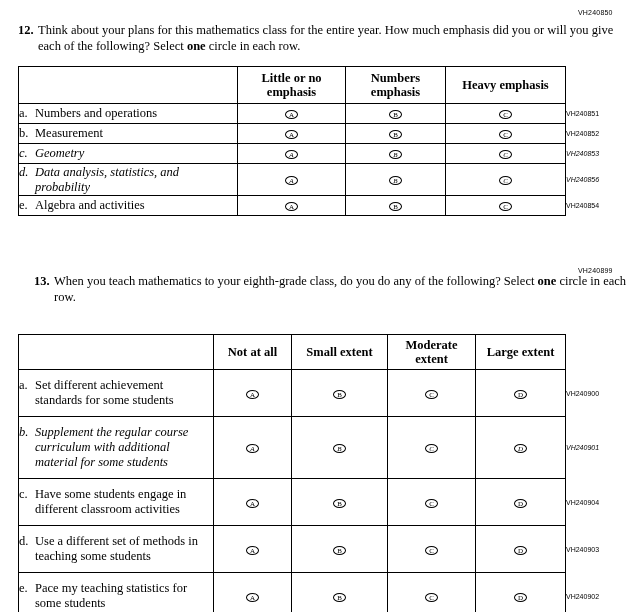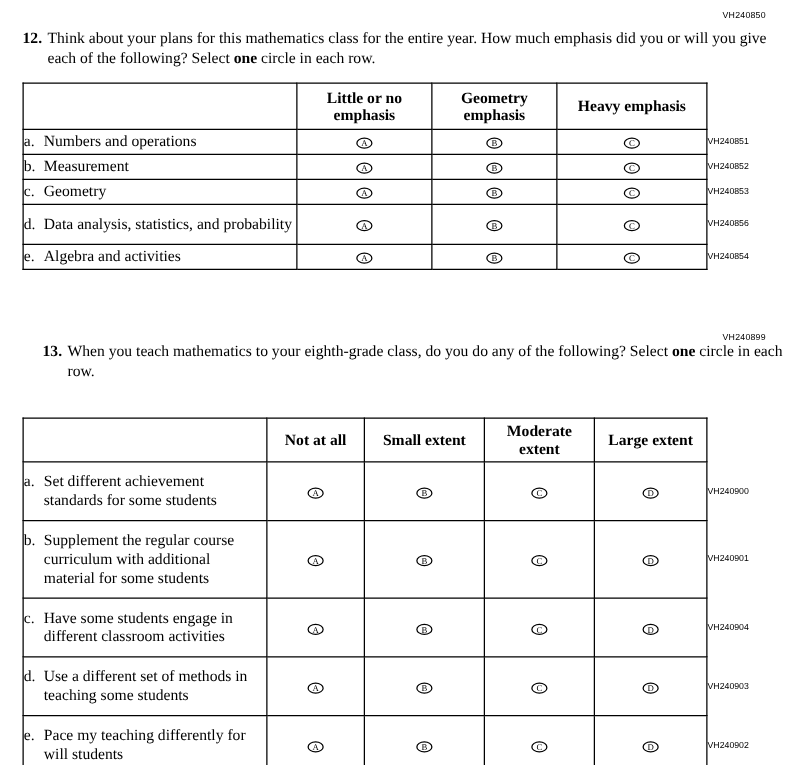--- a/index.html
+++ b/index.html
@@ -124,48 +124,48 @@
       <col style="width:219px;">
       <col style="width:108px;">
       <col style="width:100px;">
       <col style="width:120px;">
       <col style="width:49px;">
     </colgroup>
     <thead>
       <tr>
         <th class="hdr" style="height:36px;"></th>
         <th class="hdr">Little or no emphasis</th>
-        <th class="hdr">Geometry emphasis</th>
+        <th class="hdr">Numbers emphasis</th>
         <th class="hdr">Heavy emphasis</th>
         <th class="codecell nobord"></th>
       </tr>
     </thead>
     <tbody>
       <tr style="height:20px;">
         <td class="rowlabel"><span class="letter">a.</span><span class="lbl">Numbers and operations</span></td>
         <td class="bubblecell"><span class="bubble">A</span></td>
         <td class="bubblecell"><span class="bubble">B</span></td>
         <td class="bubblecell"><span class="bubble">C</span></td>
         <td class="codecell">VH240851</td>
       </tr>
       <tr style="height:20px;">
         <td class="rowlabel"><span class="letter">b.</span><span class="lbl">Measurement</span></td>
         <td class="bubblecell"><span class="bubble">A</span></td>
         <td class="bubblecell"><span class="bubble">B</span></td>
         <td class="bubblecell"><span class="bubble">C</span></td>
         <td class="codecell">VH240852</td>
       </tr>
-      <tr style="height:20px;">
+      <tr style="height:20px;font-style:italic;">
         <td class="rowlabel"><span class="letter">c.</span><span class="lbl">Geometry</span></td>
         <td class="bubblecell"><span class="bubble">A</span></td>
         <td class="bubblecell"><span class="bubble">B</span></td>
         <td class="bubblecell"><span class="bubble">C</span></td>
         <td class="codecell">VH240853</td>
       </tr>
-      <tr style="height:32px;">
+      <tr style="height:32px;font-style:italic;">
         <td class="rowlabel"><span class="letter">d.</span><span class="lbl">Data analysis, statistics, and probability</span></td>
         <td class="bubblecell"><span class="bubble">A</span></td>
         <td class="bubblecell"><span class="bubble">B</span></td>
         <td class="bubblecell"><span class="bubble">C</span></td>
         <td class="codecell">VH240856</td>
       </tr>
       <tr style="height:20px;">
         <td class="rowlabel"><span class="letter">e.</span><span class="lbl">Algebra and activities</span></td>
         <td class="bubblecell"><span class="bubble">A</span></td>
         <td class="bubblecell"><span class="bubble">B</span></td>
@@ -205,21 +205,21 @@
     </thead>
     <tbody>
       <tr style="height:47px;">
         <td class="rowlabel"><span class="letter">a.</span><span class="lbl">Set different achievement standards for some students</span></td>
         <td class="bubblecell"><span class="bubble">A</span></td>
         <td class="bubblecell"><span class="bubble">B</span></td>
         <td class="bubblecell"><span class="bubble">C</span></td>
         <td class="bubblecell"><span class="bubble">D</span></td>
         <td class="codecell">VH240900</td>
       </tr>
-      <tr style="height:62px;">
+      <tr style="height:62px;font-style:italic;">
         <td class="rowlabel"><span class="letter">b.</span><span class="lbl">Supplement the regular course curriculum with additional material for some students</span></td>
         <td class="bubblecell"><span class="bubble">A</span></td>
         <td class="bubblecell"><span class="bubble">B</span></td>
         <td class="bubblecell"><span class="bubble">C</span></td>
         <td class="bubblecell"><span class="bubble">D</span></td>
         <td class="codecell">VH240901</td>
       </tr>
       <tr style="height:47px;">
         <td class="rowlabel"><span class="letter">c.</span><span class="lbl">Have some students engage in different classroom activities</span></td>
         <td class="bubblecell"><span class="bubble">A</span></td>
@@ -230,21 +230,21 @@
       </tr>
       <tr style="height:47px;">
         <td class="rowlabel"><span class="letter">d.</span><span class="lbl">Use a different set of methods in teaching some students</span></td>
         <td class="bubblecell"><span class="bubble">A</span></td>
         <td class="bubblecell"><span class="bubble">B</span></td>
         <td class="bubblecell"><span class="bubble">C</span></td>
         <td class="bubblecell"><span class="bubble">D</span></td>
         <td class="codecell">VH240903</td>
       </tr>
       <tr style="height:47px;">
-        <td class="rowlabel"><span class="letter">e.</span><span class="lbl">Pace my teaching differently for will students</span></td>
+        <td class="rowlabel"><span class="letter">e.</span><span class="lbl">Pace my teaching statistics for some students</span></td>
         <td class="bubblecell"><span class="bubble">A</span></td>
         <td class="bubblecell"><span class="bubble">B</span></td>
         <td class="bubblecell"><span class="bubble">C</span></td>
         <td class="bubblecell"><span class="bubble">D</span></td>
         <td class="codecell">VH240902</td>
       </tr>
     </tbody>
   </table>
 
 </div>

